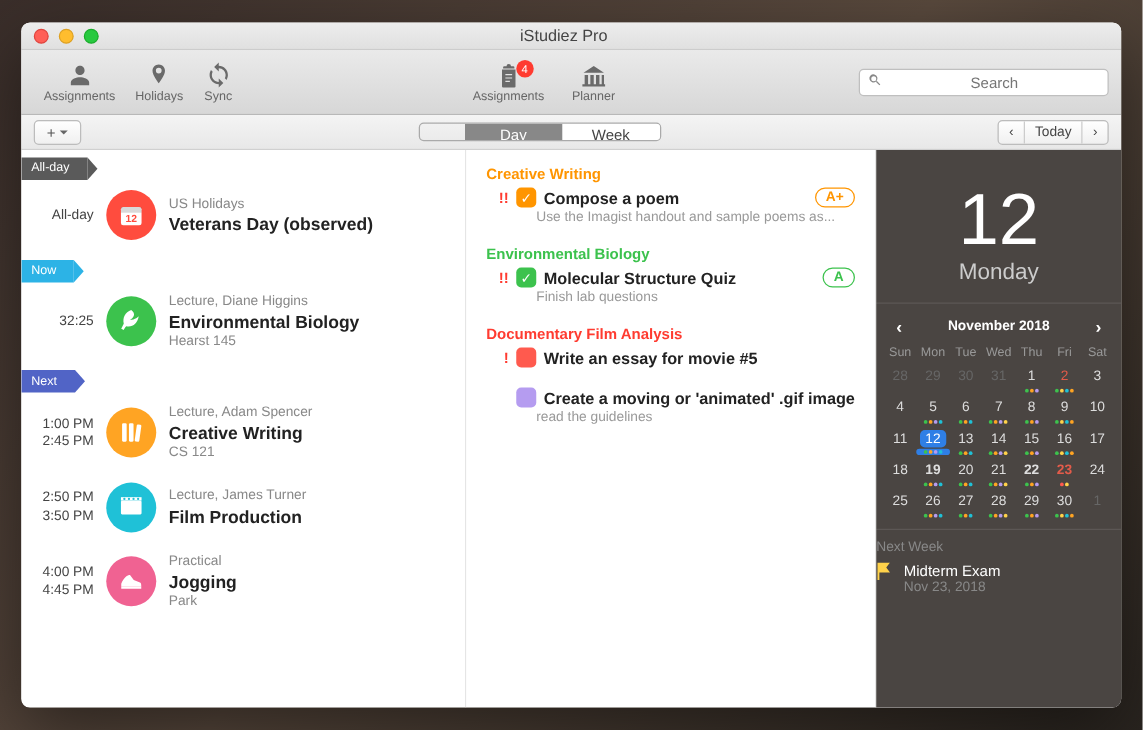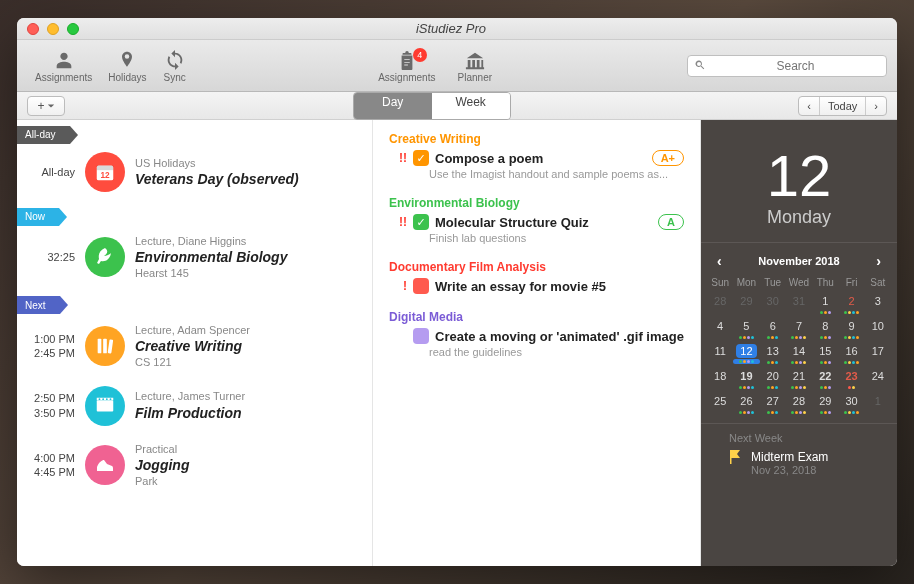--- a/index.html
+++ b/index.html
@@ -4,36 +4,36 @@
 <style>
 * { box-sizing: border-box; margin: 0; padding: 0; font-family: -apple-system, "Helvetica Neue", Arial, sans-serif; }
 body { background: linear-gradient(135deg, #3a2e2a 0%, #5a4a3e 50%, #2a2520 100%); width: 914px; height: 584px; display: flex; align-items: center; justify-content: center; }
 .window { width: 880px; height: 548px; background: #f5f5f4; border-radius: 7px; box-shadow: 0 20px 60px rgba(0,0,0,0.5); display: flex; flex-direction: column; overflow: hidden; }
 .titlebar { height: 22px; background: linear-gradient(#ededed, #e0e0e0); display: flex; align-items: center; padding: 0 10px; position: relative; border-bottom: 1px solid #ccc; }
 .traffic { display: flex; gap: 8px; }
 .traffic span { width: 12px; height: 12px; border-radius: 50%; display: block; }
 .traffic .red { background: #ff5f57; border: 1px solid #e0443e; }
 .traffic .yellow { background: #ffbd2e; border: 1px solid #dea123; }
 .traffic .green { background: #28c940; border: 1px solid #1aad2b; }
-.title { position: absolute; left: 0; right: 12px; text-align: center; font-size: 13px; color: #444; font-style: italic; }
+.title { position: absolute; left: 0; right: 12px; text-align: center; font-size: 13px; color: #444; }
 .toolbar { height: 52px; background: linear-gradient(#eaeaea, #d7d7d7); border-bottom: 1px solid #b8b8b8; display: flex; align-items: center; padding: 0 10px; gap: 10px; }
 .tb-group { display: flex; }
 .tb-btn { display: flex; flex-direction: column; align-items: center; padding: 2px 8px; font-size: 10px; color: #666; cursor: pointer; }
 .tb-btn .ico { width: 24px; height: 24px; display: flex; align-items: center; justify-content: center; }
 .tb-btn .ico svg { fill: #6a6a6a; }
 .center-tabs { display: flex; margin-left: auto; margin-right: auto; }
 .ct-btn { width: 68px; display: flex; flex-direction: column; align-items: center; padding: 4px 0 2px; font-size: 10px; color: #666; cursor: pointer; position: relative; border-radius: 4px; }
 .ct-btn.sel { background: rgba(0,0,0,0.06); }
 .ct-btn .ico { width: 22px; height: 22px; display: flex; align-items: center; justify-content: center; }
 .badge { position: absolute; top: 2px; right: 14px; background: #ff3b30; color: #fff; font-size: 9px; border-radius: 8px; min-width: 14px; height: 14px; display: flex; align-items: center; justify-content: center; padding: 0 3px; }
 .search-wrap { width: 200px; height: 22px; background: #fff; border: 1px solid #bfbfbf; border-radius: 4px; display: flex; align-items: center; padding: 0 6px; gap: 5px; }
 .search-wrap input { border: 0; outline: none; flex: 1; font-size: 12px; background: transparent; text-align: center; }
 .ctrlbar { height: 28px; background: linear-gradient(#f4f4f4, #e8e8e8); border-bottom: 1px solid #d0d0d0; display: flex; align-items: center; padding: 0 10px; }
 .add-btn { width: 38px; height: 20px; border: 1px solid #bcbcbc; border-radius: 4px; background: linear-gradient(#fff,#f0f0f0); font-size: 12px; color: #555; display:flex; align-items:center; justify-content:center; gap:2px; cursor:pointer;}
-.seg { margin: 0 auto; display: flex; height: 28px; border: 1px solid #aaa; border-radius: 4px; overflow: hidden; }
+.seg { margin: 0 auto; display: flex; height: 15px; border: 1px solid #aaa; border-radius: 4px; overflow: hidden; padding-left: 36px; }
 .seg div { width: 78px; text-align: center; font-size: 12px; line-height: 18px; cursor: pointer; }
 .seg .sel { background: #888; color: #fff; }
 .seg div:not(.sel){ background: #fff; color:#444; }
 .nav-today { display: flex; height: 20px; border: 1px solid #bcbcbc; border-radius: 4px; overflow: hidden; background: linear-gradient(#fff,#f0f0f0); }
 .nav-today button { border: 0; background: transparent; padding: 0 8px; font-size: 11px; color: #444; cursor: pointer; border-right: 1px solid #ccc; }
 .nav-today button:last-child { border-right: 0; }
 .content { flex: 1; display: flex; overflow: hidden; }
 .col-left { width: 356px; background: #fff; border-right: 1px solid #e5e5e5; overflow-y: auto; }
 .col-mid { flex: 1; background: #fff; border-right: 1px solid #e5e5e5; }
 .col-right { width: 196px; background: #4a4542; color: #ddd; display: flex; flex-direction: column; }
@@ -71,21 +71,21 @@
 .cal-head .arrow{cursor:pointer; padding:0 6px; font-size:14px;}
 .cal-grid{ display:grid; grid-template-columns:repeat(7,1fr); text-align:center; gap:2px 0;}
 .cal-grid .dh{ color:#999; font-size:10px; padding:2px 0;}
 .cal-grid .d{ padding:3px 0 8px; position:relative; color:#ddd; cursor:pointer;}
 .cal-grid .d.off{ color:#666;}
 .cal-grid .d.red{ color:#e25b4a;}
 .cal-grid .d.sel span{ background:#2f7fe6; color:#fff; border-radius:4px; padding:1px 4px;}
 .cal-grid .d .dots{ position:absolute; left:0; right:0; bottom:1px; display:flex; justify-content:center; gap:1px;}
 .cal-grid .d .dots i{ width:3px; height:3px; border-radius:50%; display:block;}
 .dot-g{background:#3cc24d;} .dot-o{background:#ffa423;} .dot-c{background:#1fc1d7;} .dot-p{background:#b59cf0;} .dot-r{background:#ff5a4e;} .dot-y{background:#ffd24a;}
-.nextweek{ border-top:1px solid rgba(255,255,255,0.1); padding:8px 28px; font-size:11px;}
+.nextweek{ border-top:1px solid rgba(255,255,255,0.1); padding:8px 0; font-size:11px;}
 .nextweek .hdr{ color:#888;}
 .nextweek .evt{ display:flex; gap:8px; align-items:center; margin-top:6px;}
 .flag-ico{ width:14px; display:flex;}
 .evt-title{ color:#fff; font-size:12px;}
 .evt-date{ color:#888; font-size:11px; margin-left:22px;}
 </style>
 </head>
 <body>
 
 <div class="window">
@@ -290,21 +290,20 @@
         <div class="assign-block">
     <div class="assign-cat c-red">Documentary Film Analysis</div>
     <div class="assign-line">
       <span class="prio">!</span>
       <span class="chk chk-red"></span>
       <span class="assign-title">Write an essay for movie #5</span>
 
     </div>
         </div>
         <div class="assign-block">
-    <div class="assign-cat c-purple">Digital Media</div>
     <div class="assign-line">
       <span class="prio"></span>
       <span class="chk chk-purple"></span>
       <span class="assign-title">Create a moving or 'animated' .gif image</span>
 
     </div>
           <div class="assign-sub">read the guidelines</div>
         </div>
       </div>
     <div class="col-right">

